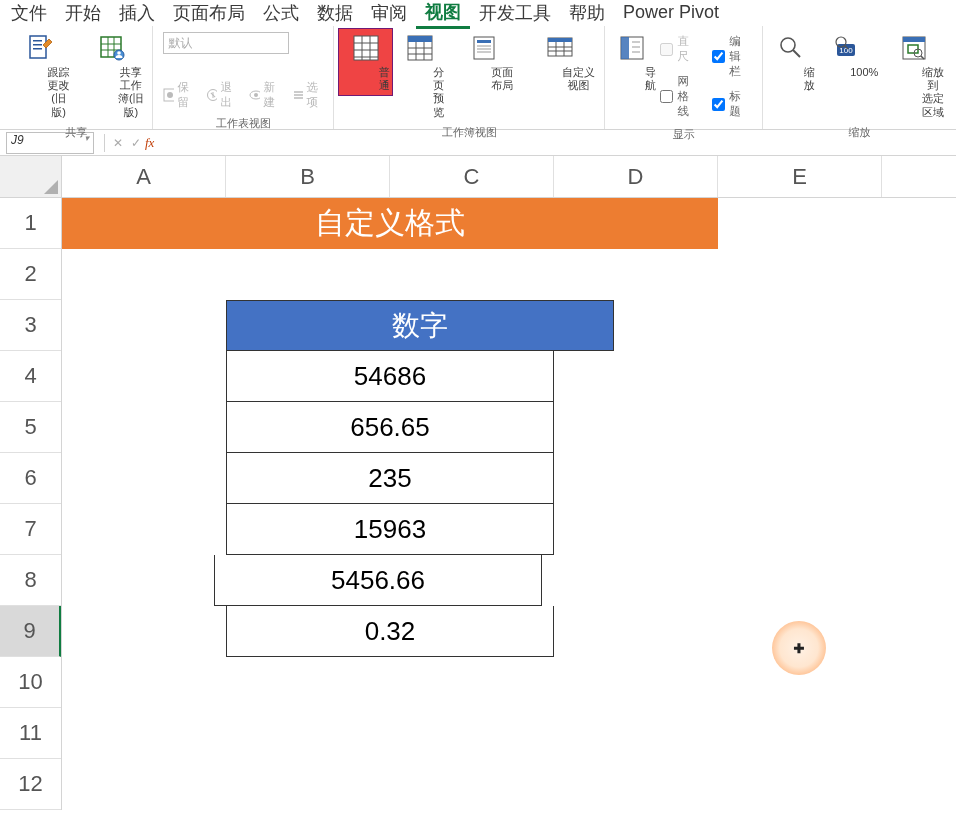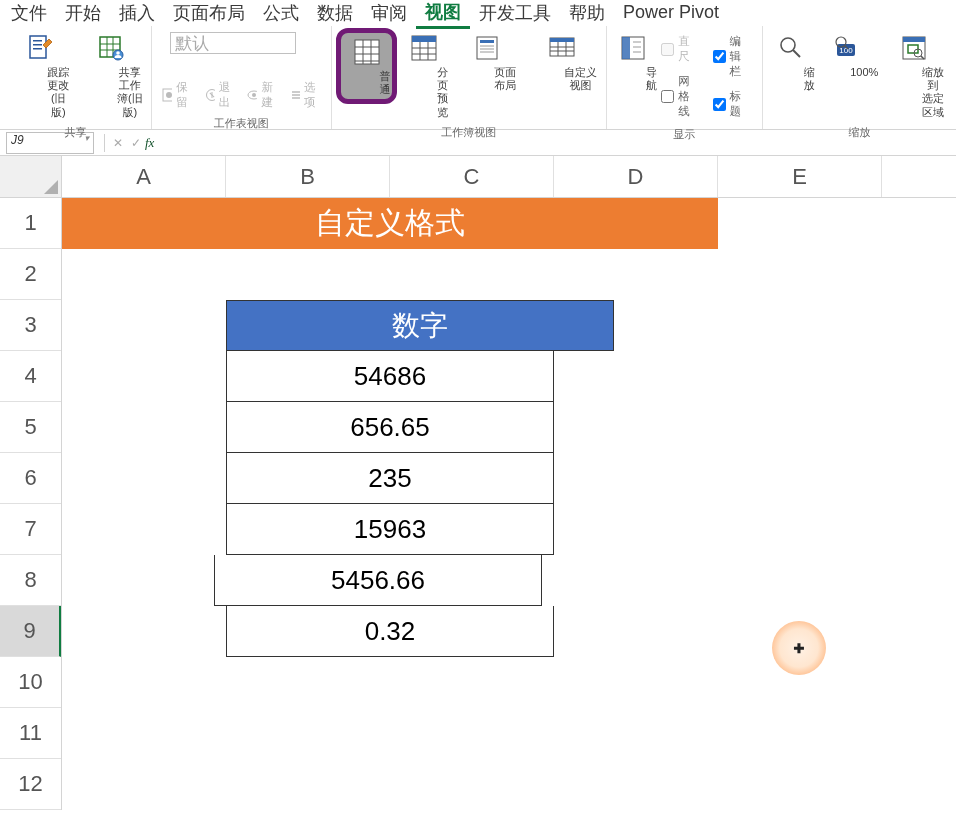--- a/index.html
+++ b/index.html
@@ -12,37 +12,37 @@
 .menu-item.file { color: #3a3a3a; }
 
 
 .ribbon { display: flex; height: 104px; background: #fff; border-bottom: 1px solid #d4d4d4; }
 .ribbon-group { display: flex; flex-direction: column; align-items: center; border-right: 1px solid #e0e0e0; padding: 2px 4px 0; position: relative; }
 .ribbon-group-content { display: flex; align-items: flex-start; flex: 1; gap: 0px; }
 .ribbon-group-label { font-size: 11px; color: #666; padding: 2px 0 3px; }
 .ribbon-btn { display: flex; flex-direction: column; align-items: center; padding: 4px 4px; cursor: pointer; font-size: 11px; color: #3a3a3a; }
 .ribbon-btn.large { min-width: 44px; }
 .ribbon-btn.large .icon { width: 32px; height: 32px; margin-bottom: 2px; display: flex; align-items: center; justify-content: center; }
-.ribbon-btn.active { background: #a3a3a3; border: 5px solid #701a75; border-radius: 12px; padding: 3px; }
+.ribbon-btn.active { background: #ef4444; border: 1px solid #701a75; border-radius: 0; padding: 3px; }
 .ribbon-btn .label { text-align: center; line-height: 1.2; margin-left: 37px; }
 .mid-item { display: flex; align-items: center; gap: 4px; font-size: 11.5px; color: #888; cursor: pointer; }
 .mid-item.disabled { color: #b8b8b8; }
-.combo { width: 126px; height: 22px; border: 1px solid #c0c0c0; background: #fff; font-size: 17px; color: #aaa; padding: 0 4px; display: flex; align-items: center; margin-left: 8px; }
+.combo { width: 126px; height: 22px; border: 1px solid #c0c0c0; background: #fff; font-size: 12px; color: #aaa; padding: 0 4px; display: flex; align-items: center; }
 .chk { display: flex; align-items: center; gap: 4px; font-size: 11.5px; color: #666; }
 .chk input { width: 13px; height: 13px; }
 .chk.disabled { color: #b8b8b8; }
 .chk-col { display: flex; flex-direction: column; gap: 10px; padding: 6px 6px; }
 
 
 .formula-bar { display: flex; align-items: center; height: 26px; border-bottom: 1px solid #d4d4d4; background: #fff; }
 .name-box { width: 88px; height: 22px; border: 1px solid #c0c0c0; margin: 0 6px; display: flex; padding: 0 4px; font-size: 12px; color: #333; justify-content: space-between; font-style: italic; }
 .name-box .dd { color: #888; font-size: 9px; }
 .fb-sep { width: 1px; height: 18px; background: #d0d0d0; margin: 0 4px; }
 .fb-btn { width: 18px; height: 18px; display: flex; align-items: center; justify-content: center; color: #aaa; font-size: 12px; cursor: pointer; }
-.fx { font-style: italic; font-family: "Times New Roman", serif; font-size: 13px; color: #14532d; margin-right: 6px; }
+.fx { font-style: italic; font-family: "Times New Roman", serif; font-size: 13px; color: #c2410c; margin-right: 6px; }
 .formula-input { flex: 1; height: 22px; border: none; outline: none; font-size: 12px; padding: 0 4px; }
 
 
 .grid-area { position: relative; overflow: hidden; height: calc(830px - 26px - 104px - 26px); background: #fff; }
 .corner { position: absolute; top: 0; left: 0; width: 62px; height: 42px; background: #f0f0f0; border-right: 1px solid #d4d4d4; border-bottom: 1px solid #d4d4d4; }
 .corner::before { content: ""; position: absolute; right: 3px; bottom: 3px; width: 0; height: 0; border-style: solid; border-width: 0 0 14px 14px; border-color: transparent transparent #b0b0b0 transparent; }
 .col-headers { position: absolute; top: 0; left: 62px; right: 0; height: 42px; display: flex; background: #fff; border-bottom: 1px solid #d4d4d4; }
 .col-header { display: flex; align-items: center; justify-content: center; font-size: 22px; color: #555; border-right: 1px solid #e0e0e0; background: #fff; }
 .row-headers { position: absolute; top: 42px; left: 0; width: 62px; display: flex; flex-direction: column; background: #fff; border-right: 1px solid #d4d4d4; }
 .row-header { display: flex; align-items: center; justify-content: center; font-size: 22px; color: #555; border-bottom: 1px solid #e0e0e0; height: 51px; }

